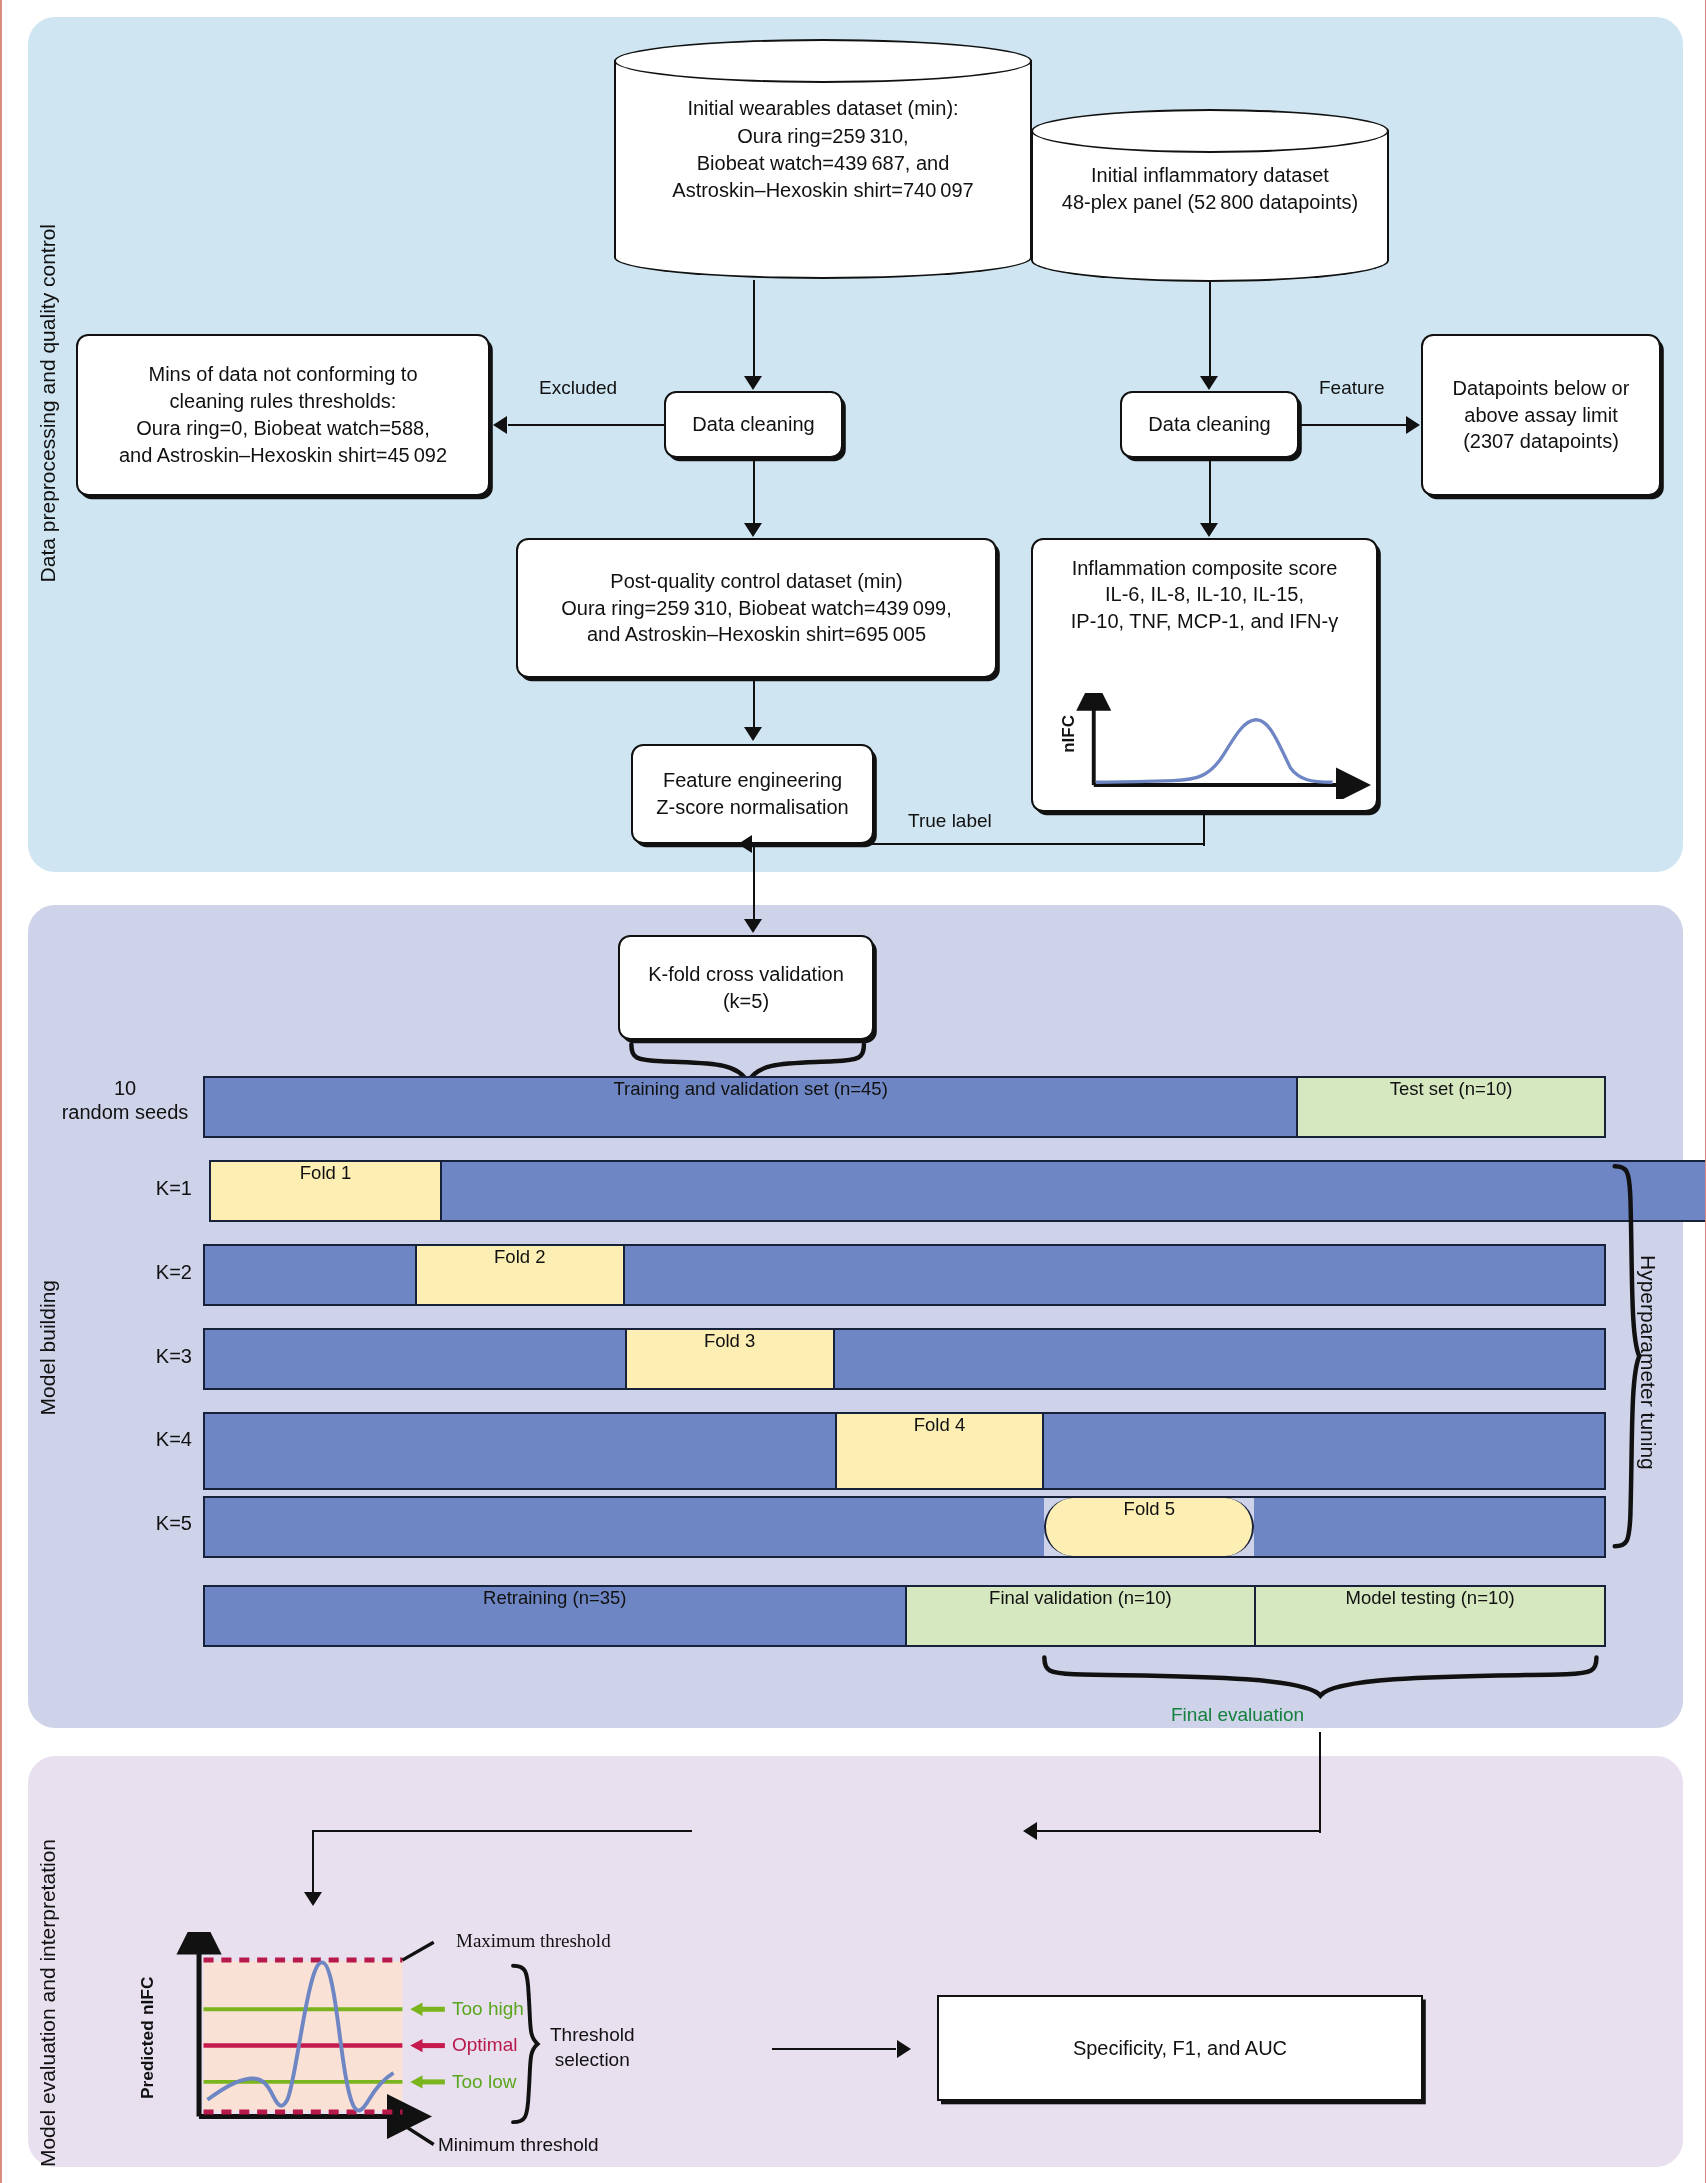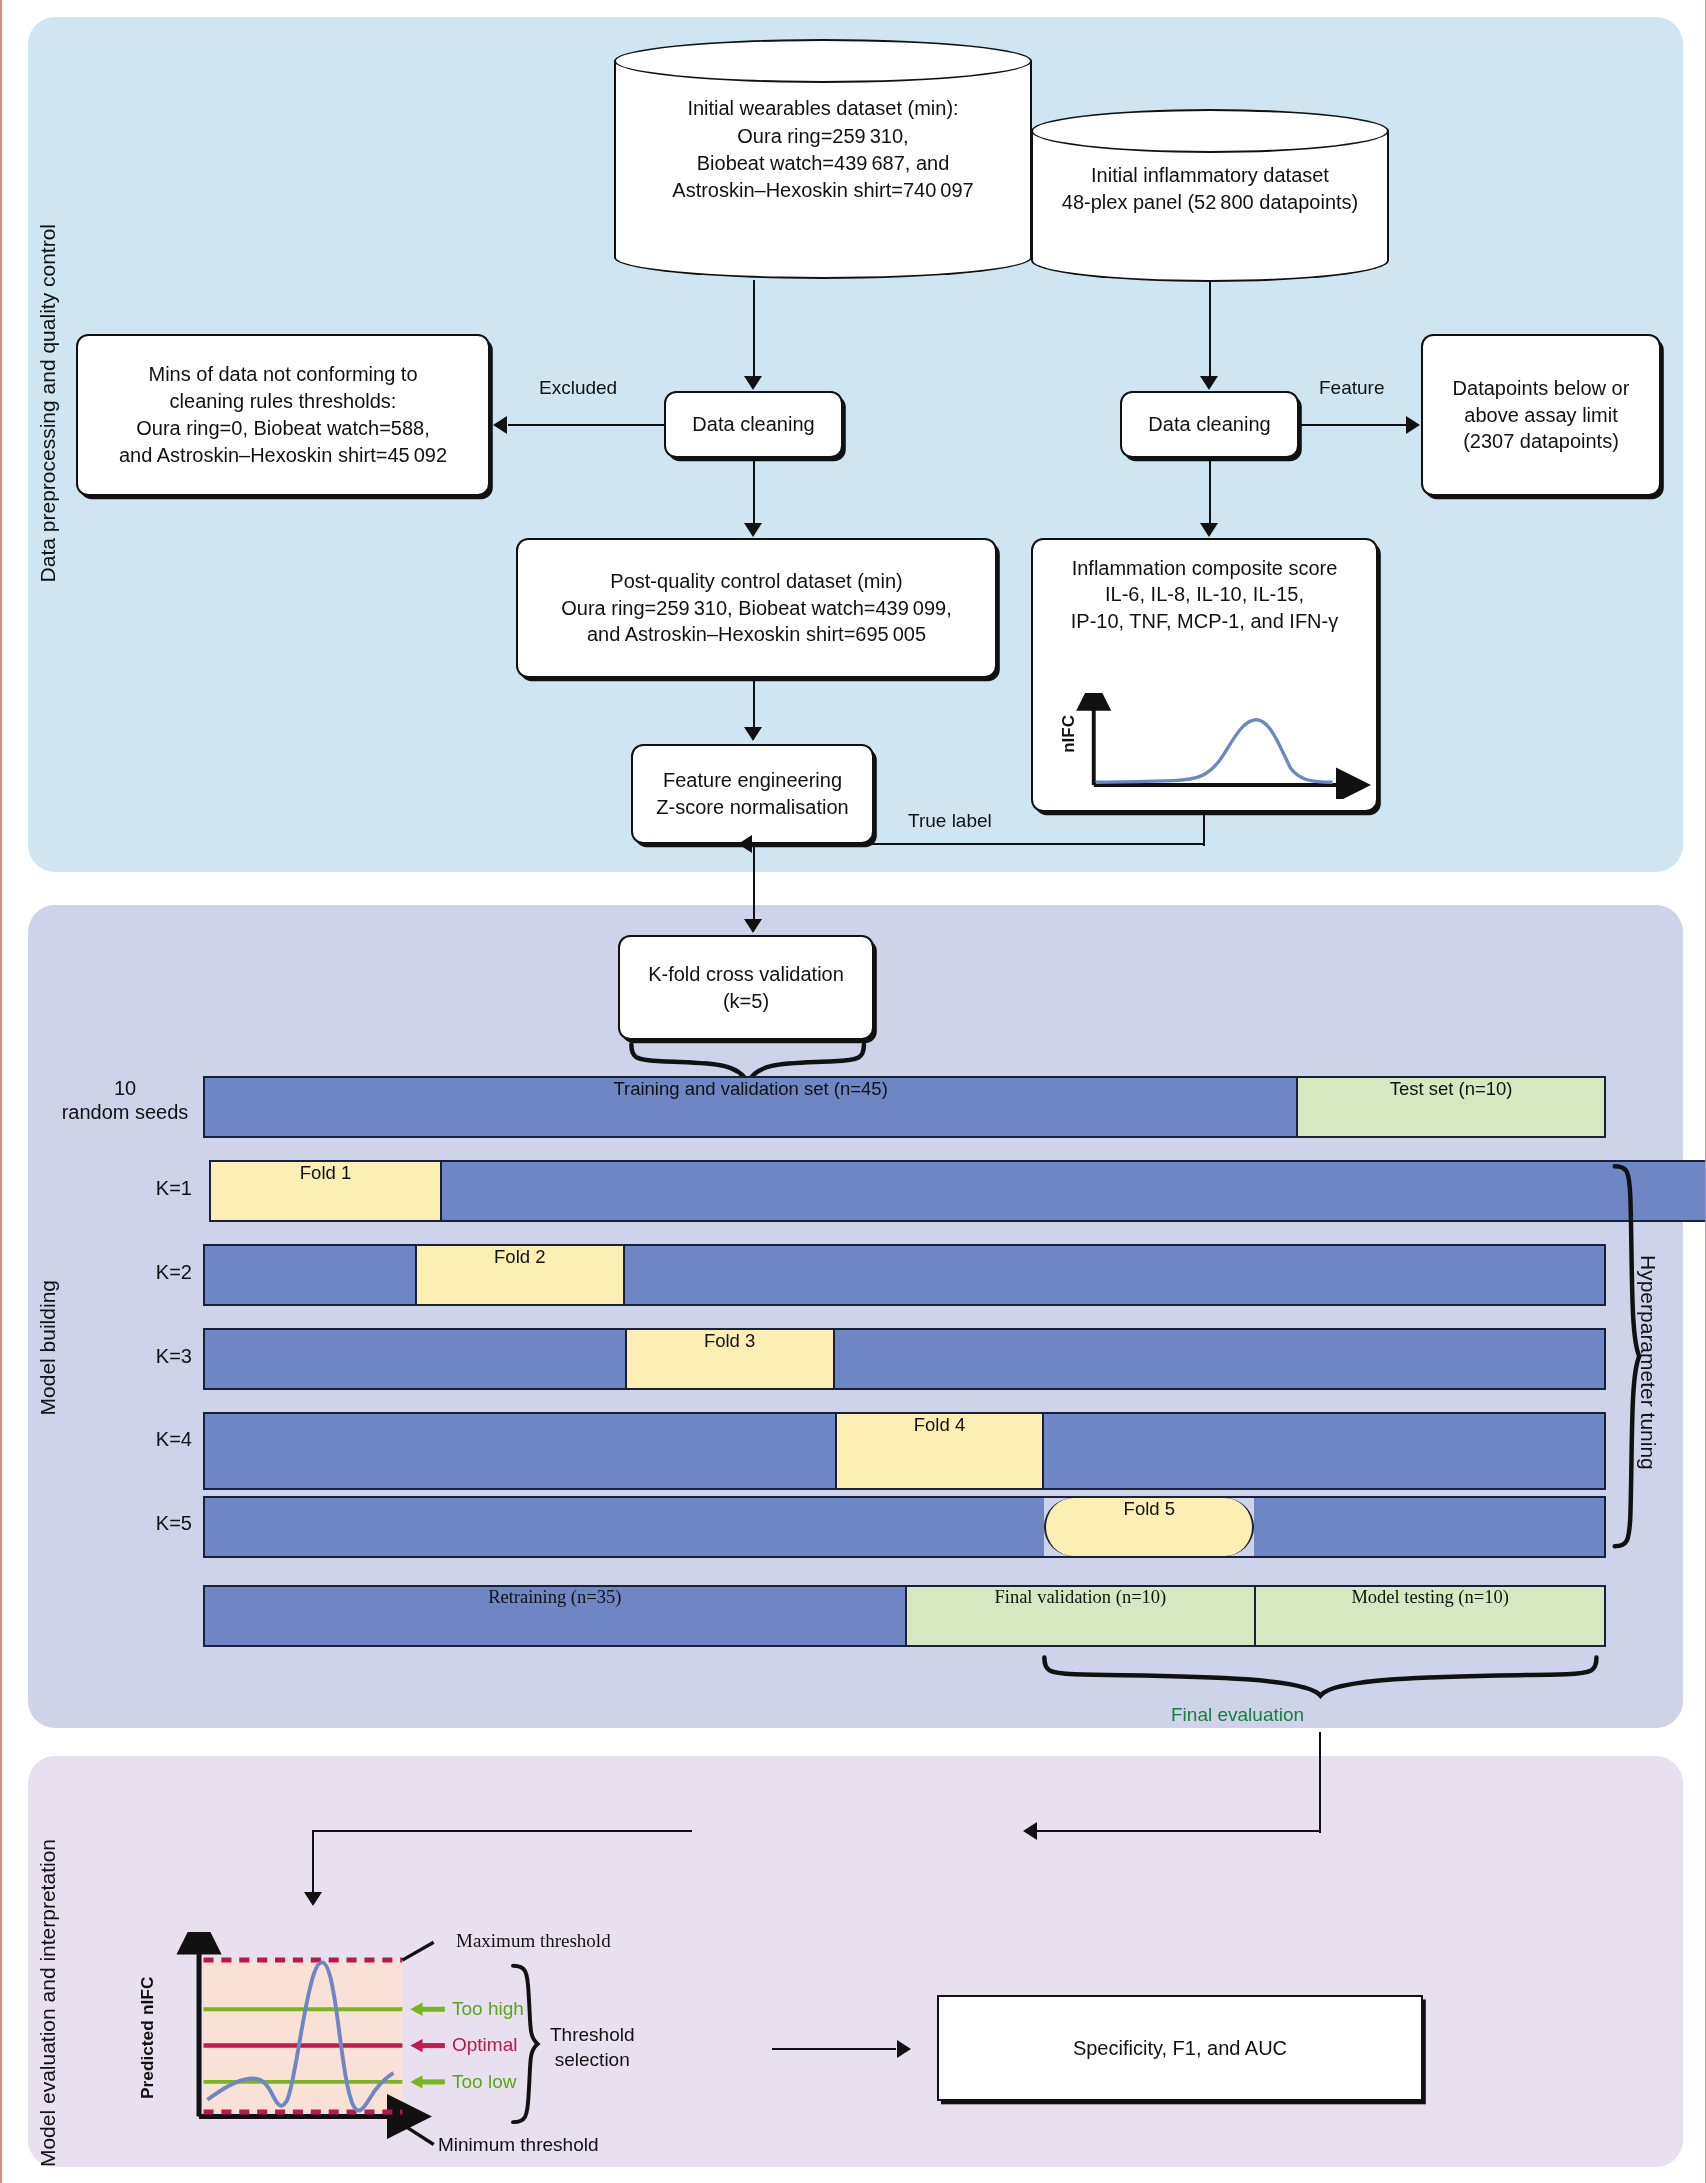--- a/index.html
+++ b/index.html
@@ -266,21 +266,21 @@
     <div class="seg yellow divl divr" style="width:15%;border-radius:29px;">
       <span>Fold 5</span>
     </div>
     <div class="seg blue" style="width:25%;"></div>
   </div>
 
   <svg class="brace" style="left:1608px;top:1163px;" width="34" height="391" viewBox="0 0 60 700">
     <path d="M8,6 C30,6 34,14 36,60 C40,190 36,310 52,346 C36,382 40,502 36,632 C34,678 30,686 8,686" fill="none" stroke="#111" stroke-width="8" stroke-linecap="round"></path>
   </svg>
 
-  <div class="barrow" style="left:201px;top:1585px;width:1403px;height:62px;font-family:Liberation Serif, serif;">
+  <div class="barrow" style="left:201px;top:1585px;width:1403px;height:62px;">
     <div class="seg blue" style="width:50%;">
       <span>Retraining (n=35)</span>
     </div>
     <div class="seg green divl" style="width:25%;">
       <span>Final validation (n=10)</span>
     </div>
     <div class="seg green divl" style="width:25%;">
       <span>Model testing (n=10)</span>
     </div>
   </div>

